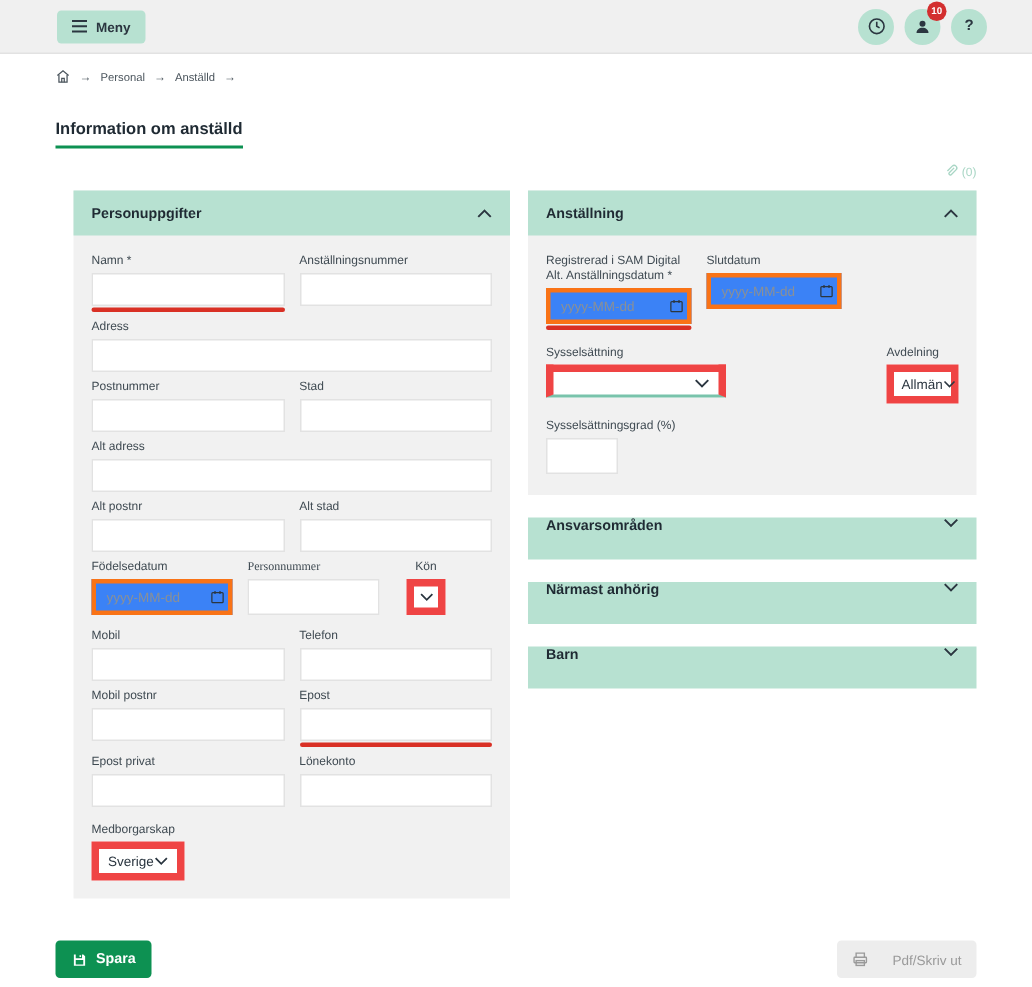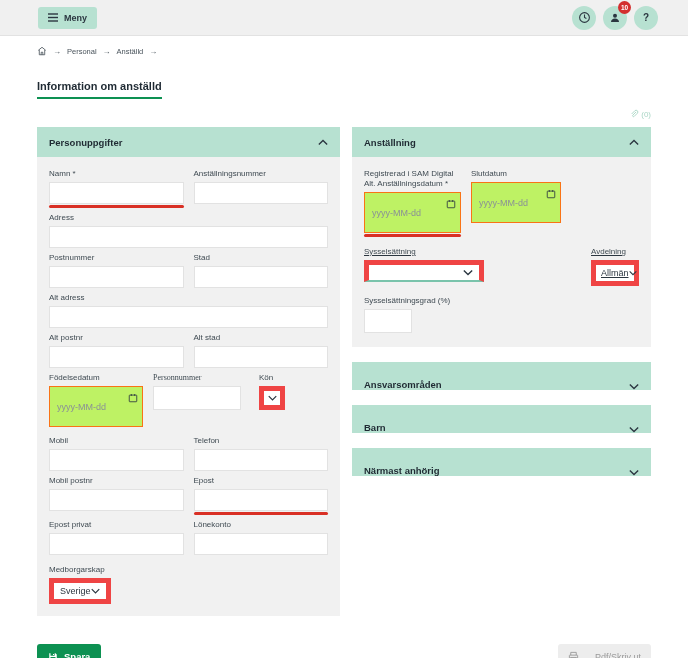--- a/index.html
+++ b/index.html
@@ -17,50 +17,50 @@
   .breadcrumb { margin-top:10px; display:flex; align-items:center; gap:6px; font-size:7.5px; color:#4a545c; }
   .breadcrumb .crumb { cursor:pointer; }
   .bc-arrow { font-size:8px; color:#4a545c; }
 
   .page-title { display:inline-block; margin-top:24px; font-size:11px; font-weight:bold; color:#1f2a33; border-bottom:2px solid #0d9152; padding-bottom:5px; }
 
   .attach-row { display:flex; justify-content:flex-end; margin-top:10px; }
   .attach-link { display:flex; align-items:center; gap:2px; color:#a9d6c5; font-size:8px; cursor:pointer; }
 
   
-  .columns { display:flex; gap:12px; margin-top:8px; align-items:flex-start; }
+  .columns { display:flex; gap:12px; margin-top:8px; align-items:flex-start;margin-left:12px; }
   .left-col { width:303px; }
   .right-col { width:299px; }
 
   .card { background:#f1f1f1; }
   .card-header { height:30px; background:#b7e1d1; display:flex; align-items:center; justify-content:space-between; padding:0 12px; cursor:pointer; }
   .card-header .ct { font-size:9.5px; font-weight:bold; color:#1f2a33; }
   .card-body { padding:12px; }
 
   .fg { margin-bottom:5px; }
   .fg .lbl { display:block; font-size:8px; line-height:10px; color:#3f4a52; margin-bottom:3px; }
   .lbl2 { display:block; font-size:8px; line-height:10px; color:#3f4a52; }
   .txt { width:100%; height:22px; border:1px solid #e2e2e2; background:#fff; font-family:inherit; font-size:9px; padding:0 6px; color:#2b3640; }
   .txt::placeholder { color:#8a9096; }
   .row { display:flex; gap:10px; }
   .row .col { flex:1; min-width:0; }
 
   .red-bar { height:3px; background:#d93025; border-radius:2px; margin-top:1px; }
 
   .date-wrap { position:relative; }
-  .date-input { height:41px; width:100%; border:1px solid #f97316; background:#bef264; font-family:inherit; font-size:9px; padding:0 20px 0 7px; color:#2b3640; }
+  .date-input { height:24px; width:100%; border:3px solid #f97316; background:#3b82f6; font-family:inherit; font-size:9px; padding:0 20px 0 7px; color:#2b3640; }
   .date-input::placeholder { color:#8a9096; }
   .cal-ico { position:absolute; right:5px; top:7px; pointer-events:none; }
 
   .sel { height:24px; background:#fff; border:5px solid #ef4444; display:flex; align-items:center; justify-content:space-between; padding:0 6px; font-size:9px; color:#2b3640; cursor:pointer; }
   .sel-mini { width:26px; justify-content:center; }
   .sel-underline { border-bottom:2px solid #79c3ab; }
 
   
-  .accordion { height:28px; background:#b7e1d1; display:flex; align-items:flex-end; justify-content:space-between; padding:0 12px; margin-top:15px; cursor:pointer; }
+  .accordion { height:28px; background:#b7e1d1; display:flex; align-items:flex-start; justify-content:space-between; padding:0 12px; margin-top:15px; cursor:pointer; }
   .accordion .at { font-size:9.5px; font-weight:bold; color:#1f2a33; }
 
   
   .footer { display:flex; justify-content:space-between; align-items:center; margin-top:28px; }
   .save-btn { display:flex; align-items:center; gap:6px; background:#0d9152; color:#fff; border:none; border-radius:3px; padding:7px 11px; font-family:inherit; font-size:9.5px; font-weight:bold; cursor:pointer; }
   .print-btn { display:flex; align-items:center; gap:16px; background:#ededed; color:#9a9a9a; border:none; border-radius:3px; padding:7px 10px; font-family:inherit; font-size:9px; cursor:pointer; }
 
   svg { display:block; }
 </style>
 </head>
@@ -204,21 +204,21 @@
                       <line x1="8" y1="2.5" x2="8" y2="7"></line>
                       <line x1="16" y1="2.5" x2="16" y2="7"></line>
                     </svg>
                 </span>
               </div>
             </div>
             <div style="width:88px;font-family:Liberation Serif, serif;">
               <span class="lbl">Personnummer</span>
               <input class="txt" style="height: 24px;">
             </div>
-            <div style="width:26px; margin-left:8px;">
+            <div style="width:26px; margin-left:8px;text-align:center;">
               <span class="lbl">Kön</span>
               <div class="sel sel-mini">
                 <span>
                   <svg width="9" height="6" viewBox="0 0 12 8" fill="none" stroke="#2b3640" stroke-width="1.6">
                       <polyline points="1 1.5 6 6.5 11 1.5"></polyline>
                     </svg>
                 </span>
               </div>
             </div>
           </div>
@@ -309,21 +309,21 @@
                   <svg width="10" height="10" viewBox="0 0 24 24" fill="none" stroke="#2b3640" stroke-width="2">
                       <rect x="3" y="5" width="18" height="16" rx="1.5"></rect>
                       <line x1="8" y1="2.5" x2="8" y2="7"></line>
                       <line x1="16" y1="2.5" x2="16" y2="7"></line>
                     </svg>
                 </span>
               </div>
             </div>
           </div>
 
-          <div class="row fg" style="margin-bottom:10px;text-decoration:underline;">
+          <div class="row fg" style="margin-bottom:10px;">
             <div style="width:138px;">
               <span class="lbl">Sysselsättning</span>
               <div class="sel sel-underline" style="height:22px;">
                 <span></span>
                 <span>
                   <svg width="10" height="7" viewBox="0 0 12 8" fill="none" stroke="#2b3640" stroke-width="1.6">
                       <polyline points="1 1.5 6 6.5 11 1.5"></polyline>
                     </svg>
                 </span>
               </div>
@@ -352,30 +352,30 @@
       <div class="accordion">
         <span class="at">Ansvarsområden</span>
         <span>
           <svg width="10" height="7" viewBox="0 0 12 8" fill="none" stroke="#2b3640" stroke-width="1.6">
               <polyline points="1 1.5 6 6.5 11 1.5"></polyline>
             </svg>
         </span>
       </div>
 
       <div class="accordion">
-        <span class="at">Barn</span>
+        <span class="at">Närmast anhörig</span>
         <span>
           <svg width="10" height="7" viewBox="0 0 12 8" fill="none" stroke="#2b3640" stroke-width="1.6">
               <polyline points="1 1.5 6 6.5 11 1.5"></polyline>
             </svg>
         </span>
       </div>
 
       <div class="accordion">
-        <span class="at">Närmast anhörig</span>
+        <span class="at">Barn</span>
         <span>
           <svg width="10" height="7" viewBox="0 0 12 8" fill="none" stroke="#2b3640" stroke-width="1.6">
               <polyline points="1 1.5 6 6.5 11 1.5"></polyline>
             </svg>
         </span>
       </div>
     </div>
   </div>
 
   <div class="footer">

